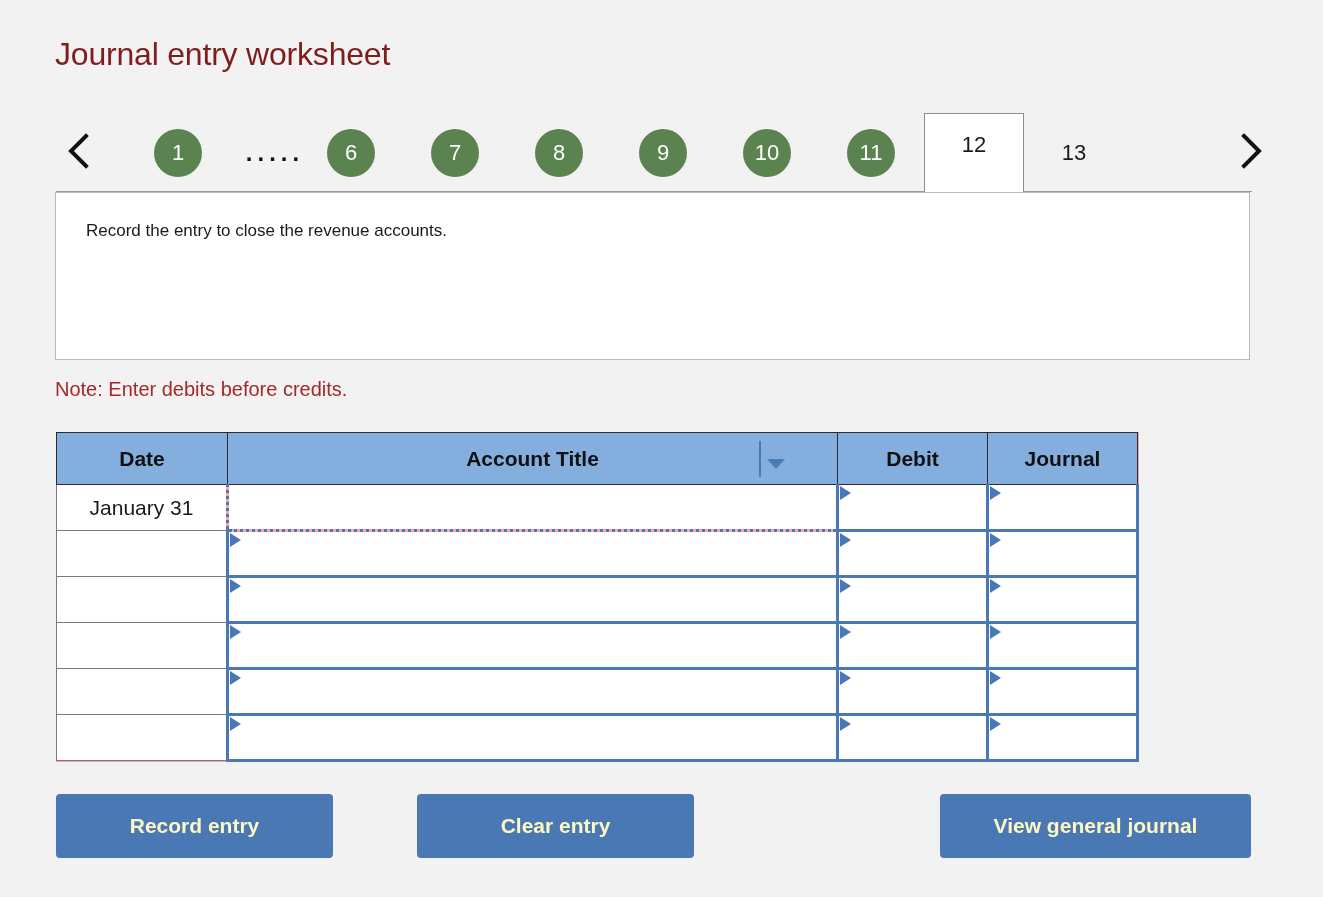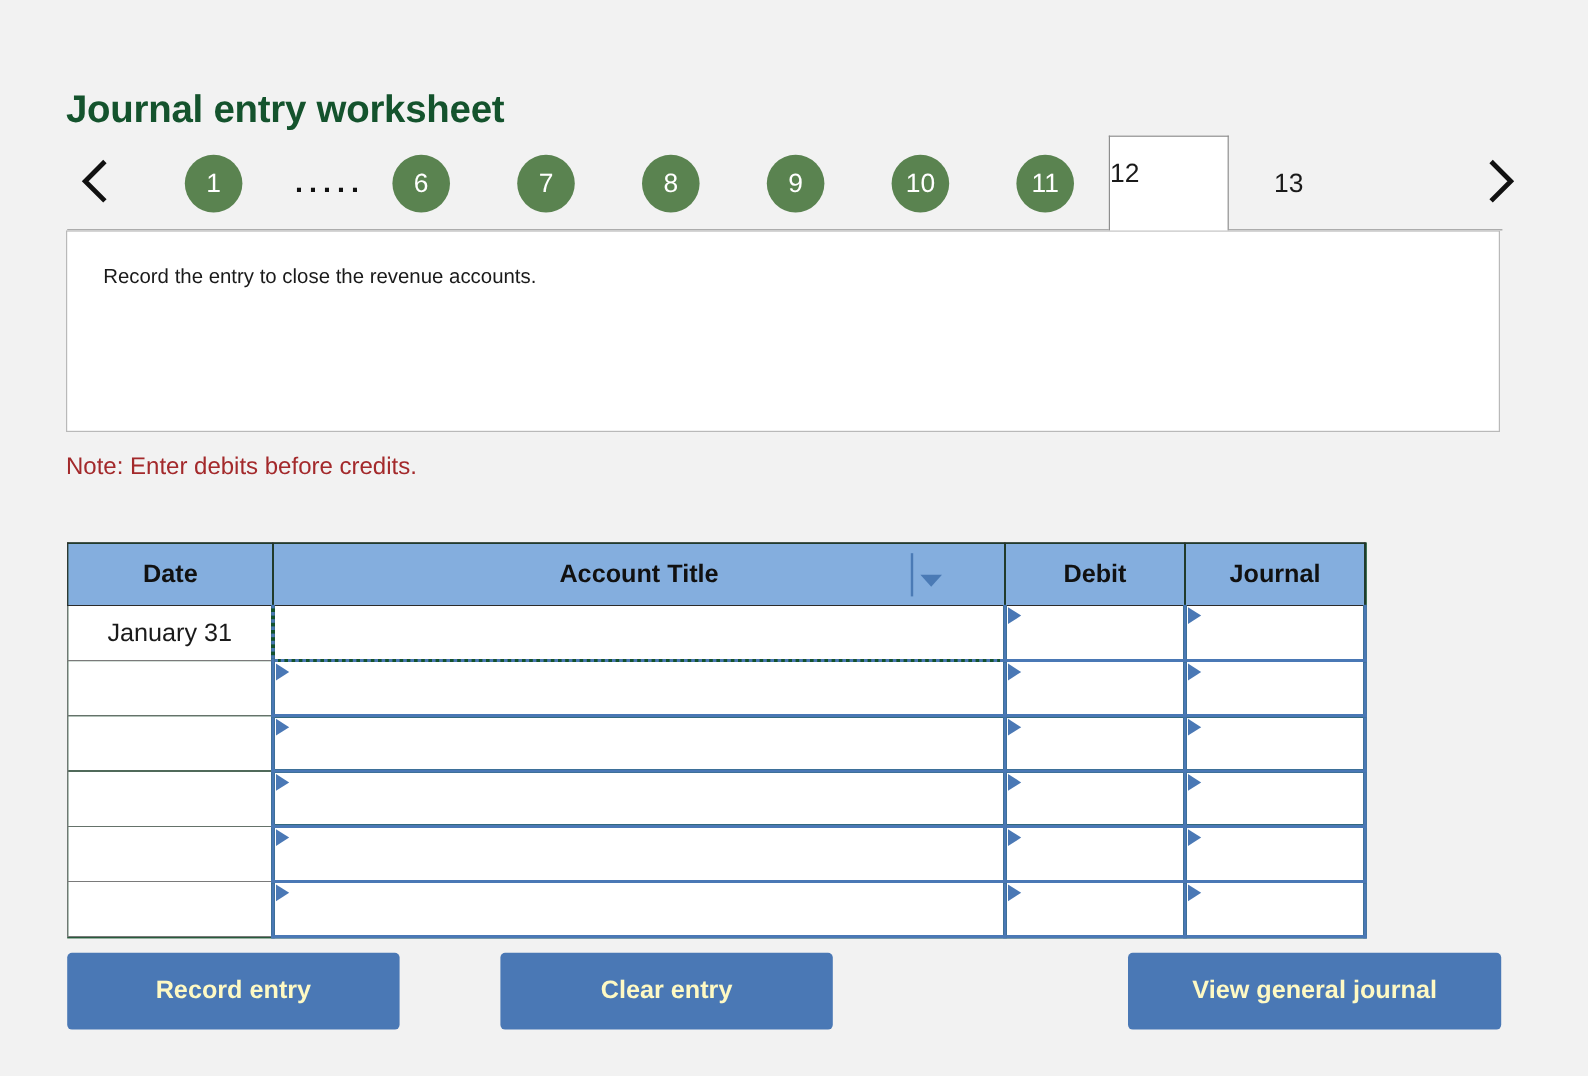--- a/index.html
+++ b/index.html
@@ -14,25 +14,24 @@
     overflow: hidden;
     position: relative;
   }
 
   
   .page-title {
     position: absolute;
     left: 55px;
     top: 36px;
     font-size: 32px;
-    font-weight: bold;
-    color: #14532d;
+    font-weight: normal;
+    color: #7f1d1d;
     letter-spacing: -0.2px;
     white-space: nowrap;
-    margin-top: 37px;
   }
 
   
   .tabstrip {
     position: absolute;
     left: 50px;
     top: 110px;
     width: 1220px;
     height: 84px;
   }
@@ -92,21 +91,21 @@
     left: 874px;
     top: 3px;
     width: 100px;
     height: 79px;
     background: #ffffff;
     border: 1px solid #8e8e8e;
     border-bottom: none;
     box-sizing: border-box;
     font-size: 22px;
     color: #1a1a1a;
-    text-align: left;
+    text-align: center;
     line-height: 62px;
     cursor: pointer;
     z-index: 3;
   }
 
   
   .instruction-panel {
     position: absolute;
     left: 55px;
     top: 192px;
@@ -131,25 +130,25 @@
     left: 55px;
     top: 378px;
     font-size: 20px;
     color: #a3292b;
   }
 
   
   .jtable {
     position: absolute;
     left: 56px;
-    top: 452px;
+    top: 432px;
     width: 1081px;
     border-collapse: collapse;
     table-layout: fixed;
-    background: #14532d;
+    background: #fca5a5;
   }
   .jtable th {
     background: #84aede;
     border: 1px solid #2b2b2b;
     font-size: 21px;
     font-weight: bold;
     color: #111111;
     height: 51px;
     padding: 0;
     position: relative;

